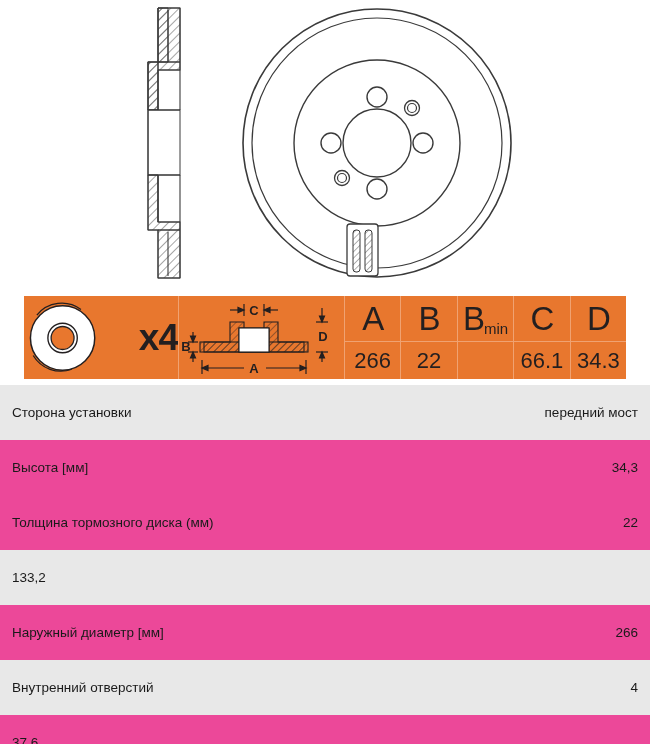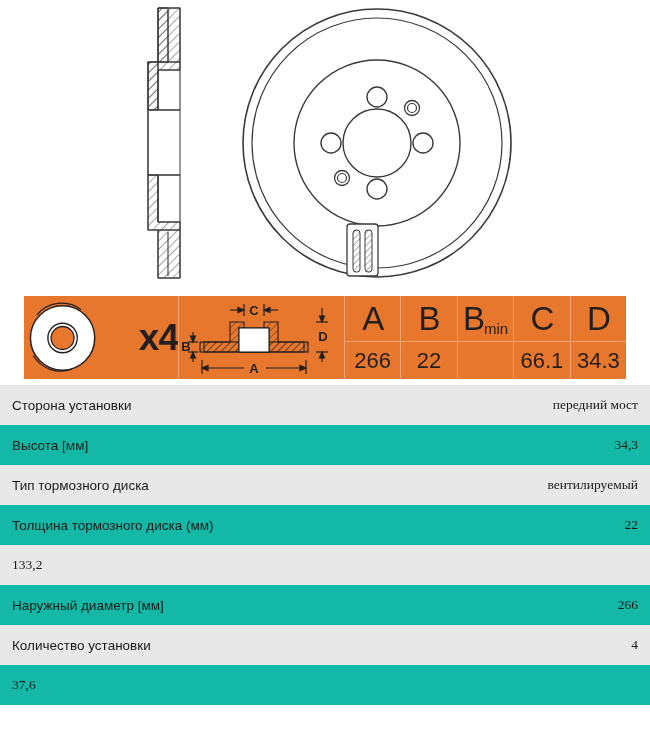--- a/index.html
+++ b/index.html
@@ -103,32 +103,32 @@
   }
 
   
   #properties-table {
     position: absolute;
     left: 0;
     top: 385px;
     width: 650px;
   }
   .prop-row {
-    height: 40px;
+    height: 55px;
     display: flex;
     align-items: center;
     justify-content: space-between;
     padding: 0 12px;
     box-sizing: border-box;
     font-size: 13.5px;
   }
   .prop-row.alt { background: #e8e8e8; }
-  .prop-row.base { background: #14b8a6; }
+  .prop-row.base { background: #ec4899; }
   .prop-label { text-align: left; white-space: nowrap; }
-  .prop-value { text-align: right; white-space: nowrap; font-family: Liberation Serif, serif; }
+  .prop-value { text-align: right; white-space: nowrap; }
 </style>
 </head>
 <body>
 
 <div id="drawing-area">
   <svg width="650" height="285" viewBox="0 0 650 285">
     <defs>
       <pattern id="hatch" width="6" height="6" patternTransform="rotate(45)" patternUnits="userSpaceOnUse">
         <line x1="0" y1="0" x2="0" y2="6" stroke="#3a3a3a" stroke-width="0.9"></line>
       </pattern>
@@ -323,41 +323,37 @@
   <div class="prop-row alt">
     <span class="prop-label">Сторона установки</span>
     <span class="prop-value">передний мост</span>
   </div>
 
   <div class="prop-row base">
     <span class="prop-label">Высота [мм]</span>
     <span class="prop-value">34,3</span>
   </div>
 
-  <div class="prop-row alt">
-    <span class="prop-label">Тип тормозного диска</span>
-    <span class="prop-value">вентилируемый</span>
-  </div>
 
   <div class="prop-row base">
     <span class="prop-label">Толщина тормозного диска (мм)</span>
     <span class="prop-value">22</span>
   </div>
 
   <div class="prop-row alt">
     <span class="prop-value">133,2</span>
   </div>
 
   <div class="prop-row base">
     <span class="prop-label">Наружный диаметр [мм]</span>
     <span class="prop-value">266</span>
   </div>
 
   <div class="prop-row alt">
-    <span class="prop-label">Количество установки</span>
+    <span class="prop-label">Внутренний отверстий</span>
     <span class="prop-value">4</span>
   </div>
 
   <div class="prop-row base">
     <span class="prop-value">37,6</span>
   </div>
 
 
 </div>
 

